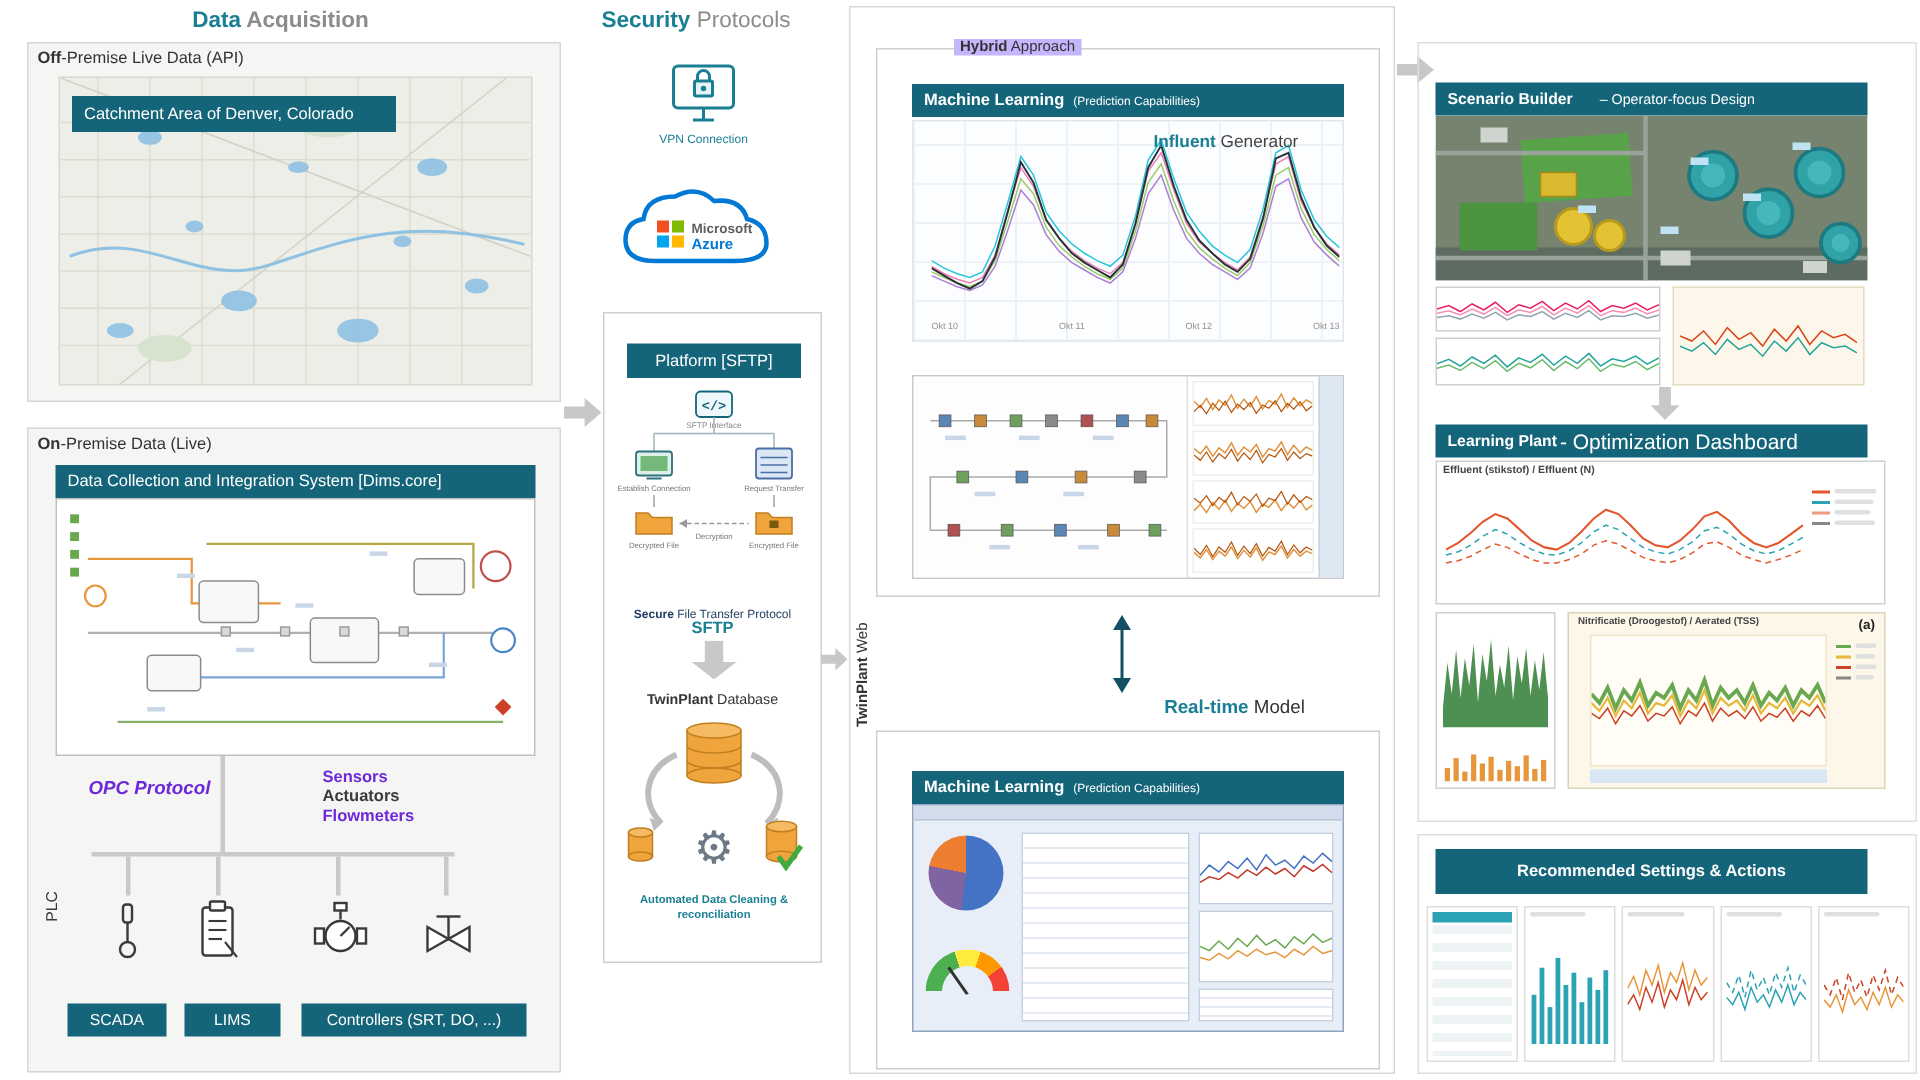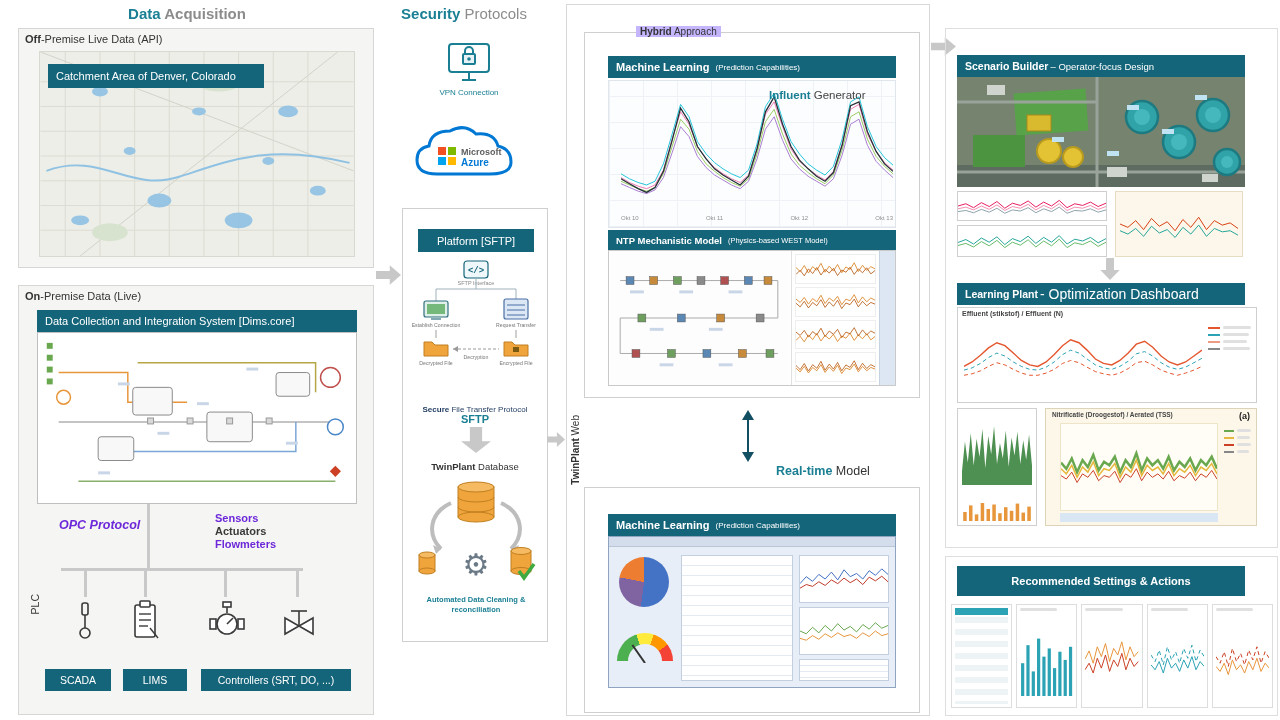--- a/index.html
+++ b/index.html
@@ -336,24 +336,20 @@
       <b class="tealText">Influent</b><span style="color:#444;"> Generator</span>
     </div>
     <div class="abs" style="left:12px;top:134px;width:272px;display:flex;justify-content:space-between;font-size:6px;color:#909090;">
       <span>Okt 10</span>
       <span>Okt 11</span>
       <span>Okt 12</span>
       <span>Okt 13</span>
     </div>
   </div>
 
-  <div class="abs bar" style="left:608px;top:230px;width:288px;height:20px;">
-    <b style="font-size:9.5px;">NTP Mechanistic Model</b>
-    <span class="sub" style="font-size:7.5px;">(Physics-based WEST Model)</span>
-  </div>
 
   <div class="abs" style="left:608px;top:250px;width:288px;height:136px;border:1px solid #c9c9c9;background:#fff;display:flex;">
     <svg style="width:182px;height:100%;" viewBox="0 0 182 136">
       <rect width="182" height="136" fill="#fdfdfd"></rect>
       <g stroke="#aaa" stroke-width="1" fill="none">
         <path d="M10,30 H170 V68 H10 V104 H170"></path>
       </g>
       <g stroke="#555" stroke-width="0.5">
         <rect x="16" y="26" width="8" height="8" fill="#5b87b5"></rect>
           <rect x="40" y="26" width="8" height="8" fill="#c78a3b"></rect>
@@ -444,21 +440,21 @@
       <div style="flex:1;background:#fff;border:1px solid #c3cfdf;background-image:repeating-linear-gradient(to bottom,transparent 0 5px,#e4eaf2 5px 6px);"></div>
     </div>
   </div>
 
   <div class="abs blockArrow" style="left:931px;top:36px;width:25px;height:21px;"></div>
 
   <div class="abs" style="left:945px;top:28px;width:333px;height:520px;border:1px solid #dedede;"></div>
 
   <div class="abs bar" style="left:957px;top:55px;width:288px;height:22px;">
     <b style="font-size:10.5px;">Scenario Builder</b>
-    <span class="sub" style="font-size:9.5px;margin-left:2px;"> – Operator-focus Design</span>
+    <span class="sub" style="font-size:9.5px;margin-left:18px;"> – Operator-focus Design</span>
   </div>
 
   <svg class="abs" style="left:957px;top:77px;" width="288" height="110" viewBox="0 0 288 110">
     <rect width="288" height="110" fill="#75836f"></rect>
     <rect y="88" width="288" height="22" fill="#5d6b60"></rect>
     <rect x="58" y="14" width="72" height="42" fill="#58a34a" transform="rotate(-4 94 35)"></rect>
     <rect x="16" y="58" width="52" height="32" fill="#4c9440"></rect>
     <g stroke="#9aa39a" stroke-width="3">
       <line x1="0" y1="95" x2="288" y2="95"></line>
         <line x1="140" y1="0" x2="140" y2="110"></line>

